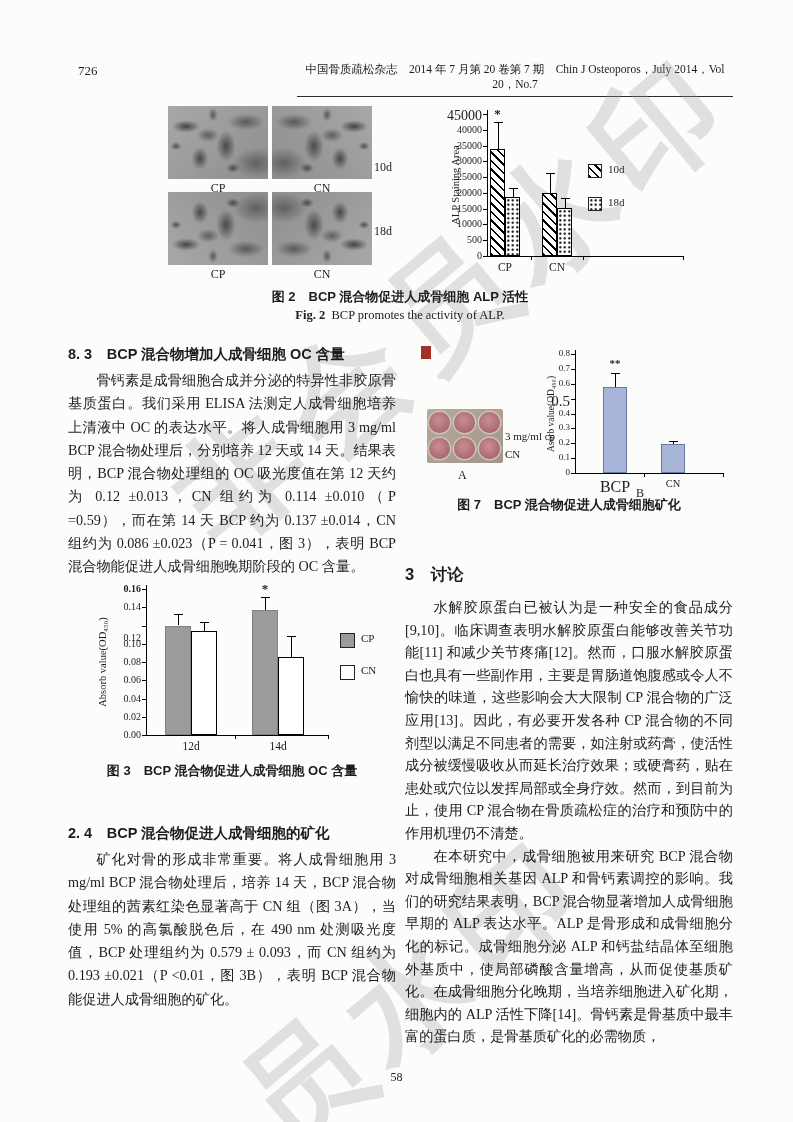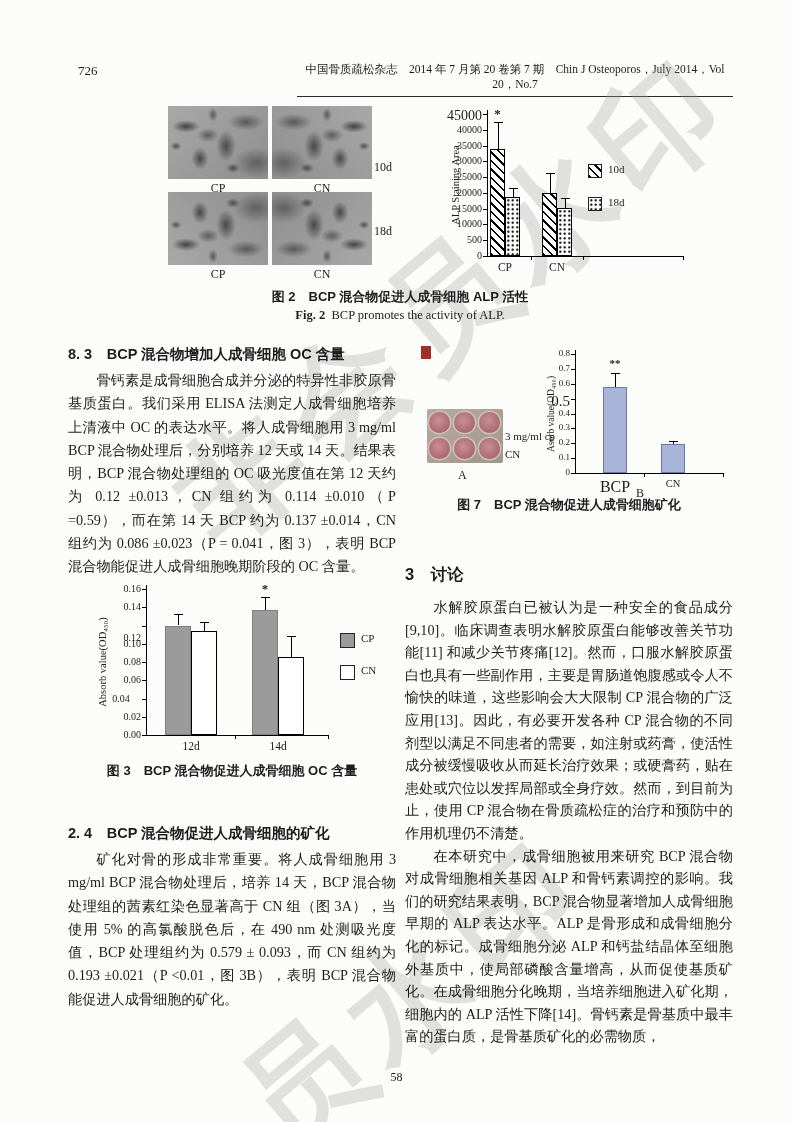--- a/index.html
+++ b/index.html
@@ -145,33 +145,33 @@
   <div class="body-text para" style="left:68px;top:369px;">骨钙素是成骨细胞合成并分泌的特异性非胶原骨基质蛋白。我们采用 ELISA 法测定人成骨细胞培养上清液中 OC 的表达水平。将人成骨细胞用 3 mg/ml BCP 混合物处理后，分别培养 12 天或 14 天。结果表明，BCP 混合物处理组的 OC 吸光度值在第 12 天约为 0.12 ±0.013，CN 组约为 0.114 ±0.010（P =0.59），而在第 14 天 BCP 约为 0.137 ±0.014，CN 组约为 0.086 ±0.023（P = 0.041，图 3），表明 BCP 混合物能促进人成骨细胞晚期阶段的 OC 含量。</div>
 
   <div class="chart" style="left:78px;top:583px;width:318px;height:180px;">
       <div class="ax" style="left: 68px; top: 2px; width: 1px; height: 151px;"></div>
       <div class="ax" style="left: 68px; top: 152px; width: 182px; height: 1px;"></div>
       <div class="ax" style="left: 64px; top: 152px; width: 4px; height: 1px;"></div>
       <div class="ytl" style="left: 23px; top: 146px; width: 40px; font-size: 10px;">0.00</div>
       <div class="ax" style="left: 64px; top: 133.75px; width: 4px; height: 1px;"></div>
       <div class="ytl" style="left: 23px; top: 127.75px; width: 40px; font-size: 10px;">0.02</div>
       <div class="ax" style="left: 64px; top: 115.5px; width: 4px; height: 1px;"></div>
-      <div class="ytl" style="left: 23px; top: 109.5px; width: 40px; font-size: 10px; text-align: center;">0.04</div>
+      <div class="ytl" style="left: 23px; top: 109.5px; width: 40px; font-size: 10px;">0.04</div>
       <div class="ax" style="left: 64px; top: 97.25px; width: 4px; height: 1px;"></div>
       <div class="ytl" style="left: 23px; top: 91.25px; width: 40px; font-size: 10px;">0.06</div>
       <div class="ax" style="left: 64px; top: 79px; width: 4px; height: 1px;"></div>
       <div class="ytl" style="left: 23px; top: 73px; width: 40px; font-size: 10px;">0.08</div>
       <div class="ax" style="left: 64px; top: 60.75px; width: 4px; height: 1px;"></div>
       <div class="ytl" style="left: 23px; top: 54.75px; width: 40px; font-size: 10px;">0.10</div>
       <div class="ax" style="left: 64px; top: 42.5px; width: 4px; height: 1px;"></div>
       <div class="ytl" style="left: 23px; top: 36.5px; width: 40px; font-size: 10px; margin-top: 12px;">0.12</div>
       <div class="ax" style="left: 64px; top: 24.25px; width: 4px; height: 1px;"></div>
       <div class="ytl" style="left: 23px; top: 18.25px; width: 40px; font-size: 10px;">0.14</div>
       <div class="ax" style="left: 64px; top: 6px; width: 4px; height: 1px;"></div>
-      <div class="ytl" style="left: 23px; top: 0px; width: 40px; font-size: 10px;">0.16</div>
+      <div class="ytl" style="left: 23px; top: 0px; width: 40px; font-size: 10px; font-weight: bold;">0.16</div>
       <div class="ax" style="left: 157px; top: 152px; width: 1px; height: 4px;"></div>
       <div class="ax" style="left: 250px; top: 152px; width: 1px; height: 4px;"></div>
       <div class="bar" style="left: 87px; top: 42.5px; width: 26px; height: 109.5px; border-color: rgb(128, 128, 128); background: rgb(155, 155, 155);"></div>
       <div class="ax" style="left: 100px; top: 30.6375px; width: 1px; height: 11.8625px;"></div>
       <div class="ax" style="left: 96px; top: 30.6375px; width: 9px; height: 1px;"></div>
       <div class="bar" style="left: 174px; top: 26.9875px; width: 26px; height: 125.013px; border-color: rgb(128, 128, 128); background: rgb(155, 155, 155);"></div>
       <div class="ax" style="left: 187px; top: 14.2125px; width: 1px; height: 12.775px;"></div>
       <div class="ax" style="left: 183px; top: 14.2125px; width: 9px; height: 1px;"></div>
       <div class="bar" style="left: 113px; top: 47.975px; width: 26px; height: 104.025px; border-color: rgb(0, 0, 0); background: rgb(255, 255, 255);"></div>
       <div class="ax" style="left: 126px; top: 38.85px; width: 1px; height: 9.125px;"></div>

